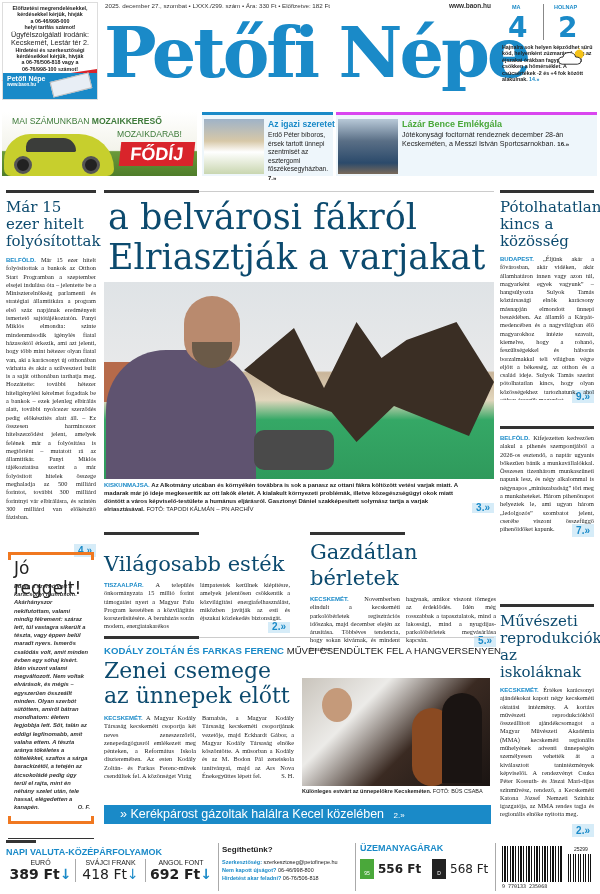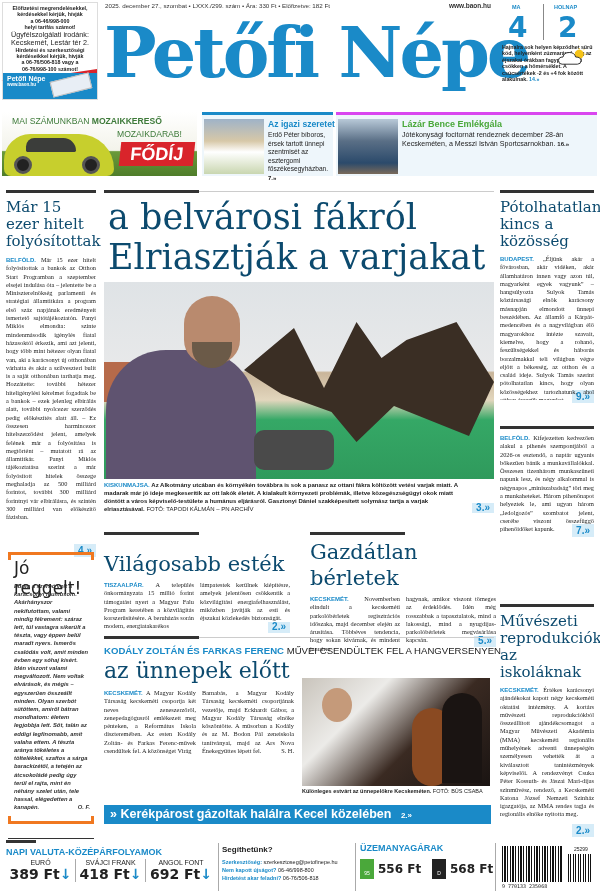--- a/index.html
+++ b/index.html
@@ -196,51 +196,52 @@
 </div>
 <div class="abs" style="left:8px;top:838px;width:86px;height:1px;background:#333"></div>
 
 <div class="abs" style="left:104px;top:636px;width:390px">
   <div style="display:flex;align-items:center">
       <div class="topbar" style="width:95px;height:3px"></div>
       <div class="rule" style="flex:1"></div>
     </div>
   <div style="font-size:9.6px;font-weight:bold;margin-top:6px;white-space:nowrap"><span class="blue">KODÁLY ZOLTÁN ÉS FARKAS FERENC</span><span style="font-weight:normal"> MŰVEI CSENDÜLTEK FEL A HANGVERSENYEN</span></div>
   <div class="hl" style="font-size:22px;line-height:25px;margin-top:2px">
+    <div>Zenei csemege</div>
     <div>az ünnepek előtt</div>
   </div>
   <div style="display:flex;gap:6px;margin-top:6px;width:190px">
     <div class="body-text" style="width:92px"><span class="loc">KECSKEMÉT.</span> <span>A Magyar Kodály Társaság kecskeméti csoportja két neves zeneszerzőről, zenepedagógusról emlékezett meg pénteken, a Református Iskola díszteremében. Az esten Kodály Zoltán- és Farkas Ferenc-művek csendültek fel. A közönséget Virág</span></div>
     <div class="body-text" style="width:92px"><span>Barnabás, a Magyar Kodály Társaság kecskeméti csoportjának vezetője, majd Eckhardt Gábor, a Magyar Kodály Társaság elnöke köszöntötte. A műsorban a Kodály és az M. Bodon Pál zeneiskola tanítványai, majd az Ars Nova Énekegyüttes lépett fel.</span> <span style="float:right">S. H.</span></div>
   </div>
 </div>
 <div class="abs" style="left:302px;top:678px;width:188px;height:108px;background:linear-gradient(135deg,#c9c4bc 0%,#ecebe8 30%,#3a2a22 60%,#1a1412 100%);overflow:hidden">
   <div style="position:absolute;left:20px;top:10px;width:30px;height:34px;background:#c59a7a;border-radius:50%"></div>
   <div style="position:absolute;left:110px;top:30px;width:40px;height:78px;background:#8a4a22;border-radius:20px"></div>
   <div style="position:absolute;left:140px;top:15px;width:40px;height:90px;background:#1a1412;border-radius:20px 20px 0 0"></div>
 </div>
 <div class="abs" style="left:302px;top:788px;width:188px;font-size:5.5px"><b>Különleges estvárt az ünnepelőkre Kecskeméten.</b> <span>FOTÓ: BÚS CSABA</span></div>
 
-<div class="abs" style="left:104px;top:805px;width:387px;height:19px;background:#1a8ac8;color:#fff;font-weight:bold;font-size:12.5px;line-height:19px;padding-left:6px;white-space:nowrap">
+<div class="abs" style="left:104px;top:805px;width:387px;height:19px;background:#1a8ac8;color:#fff;font-weight:normal;font-size:12.5px;line-height:19px;padding-left:16px;white-space:nowrap">
   <span>»</span>
   <span>Kerékpárost gázoltak halálra Kecel közelében</span>
   <span style="font-size:8px;margin-left:6px">2.»</span>
 </div>
 
 <div class="abs" style="left:6px;top:840px;width:210px;height:52px">
   <div class="topbar" style="width:30px;height:3px"></div>
   <div style="font-size:9px;font-weight:bold;color:#1a8ac8;margin-top:4px">NAPI VALUTA-KÖZÉPÁRFOLYAMOK</div>
   <div style="display:flex;margin-top:2px">
     <div style="width:70px;text-align:center;border-right:1px solid #aaa">
       <div style="font-size:7px">EURÓ</div>
       <div style="font-size:14px;font-weight:bold;font-family:'DejaVu Sans',sans-serif"><span>389 Ft</span><span class="blue">↓</span></div>
     </div>
     <div style="width:70px;text-align:center;border-right:1px solid #aaa">
       <div style="font-size:7px">SVÁJCI FRANK</div>
-      <div style="font-size:14px;font-weight:bold;font-family:'DejaVu Sans',sans-serif"><span>418 Ft</span><span class="blue">↓</span></div>
+      <div style="font-size:14px;font-weight:normal;font-family:'DejaVu Sans',sans-serif"><span>418 Ft</span><span class="blue">↓</span></div>
     </div>
     <div style="width:70px;text-align:center">
       <div style="font-size:7px">ANGOL FONT</div>
       <div style="font-size:14px;font-weight:bold;font-family:'DejaVu Sans',sans-serif"><span>692 Ft</span><span class="blue">↓</span></div>
     </div>
   </div>
 </div>
 <div class="abs" style="left:218px;top:843px;width:1px;height:48px;background:#aaa"></div>
 <div class="abs" style="left:222px;top:845px;width:135px">
   <div style="font-size:8px;font-weight:bold">Segíthetünk?</div>
@@ -250,21 +251,21 @@
     <div><b class="blue">Hirdetést akar feladni?</b> <span>06-76/506-818</span></div>
   </div>
 </div>
 <div class="abs" style="left:355px;top:843px;width:1px;height:48px;background:#aaa"></div>
 <div class="abs" style="left:360px;top:843px;width:136px">
   <div style="font-size:9px;font-weight:bold;color:#1a8ac8">ÜZEMANYAGÁRAK</div>
   <div style="display:flex;align-items:center;margin-top:6px;gap:4px">
     <div style="width:14px;height:20px;background:#4aa83a;color:#fff;font-size:5px;text-align:center;line-height:28px"><span>95</span></div>
     <div style="font-size:12px;font-weight:bold;font-family:'DejaVu Sans',sans-serif;width:50px">556 Ft</div>
     <div style="width:14px;height:20px;background:#222;color:#fff;font-size:5px;text-align:center;line-height:28px"><span>D</span></div>
-    <div style="font-size:12px;font-weight:bold;font-family:'DejaVu Sans',sans-serif">568 Ft</div>
+    <div style="font-size:12px;font-weight:normal;font-family:'DejaVu Sans',sans-serif">568 Ft</div>
   </div>
 </div>
 <div class="abs" style="left:495px;top:843px;width:1px;height:48px;background:#aaa"></div>
 <div class="abs" style="left:502px;top:846px;width:92px;height:44px">
   <div style="position:absolute;left:0;top:0;width:60px;height:36px;background:repeating-linear-gradient(90deg,#111 0 1px,#fff 1px 2px,#111 2px 4px,#fff 4px 5px,#111 5px 6px,#fff 6px 8px)"></div>
   <div style="position:absolute;left:66px;top:8px;width:24px;height:28px;background:repeating-linear-gradient(90deg,#111 0 1px,#fff 1px 2px,#111 2px 3px,#fff 3px 5px)"></div>
   <div style="position:absolute;left:72px;top:0;font-size:5px">25299</div>
   <div style="position:absolute;left:0;top:37px;font-size:5px;font-family:'DejaVu Sans Mono',monospace">9 770133 235068</div>
 </div>
 

